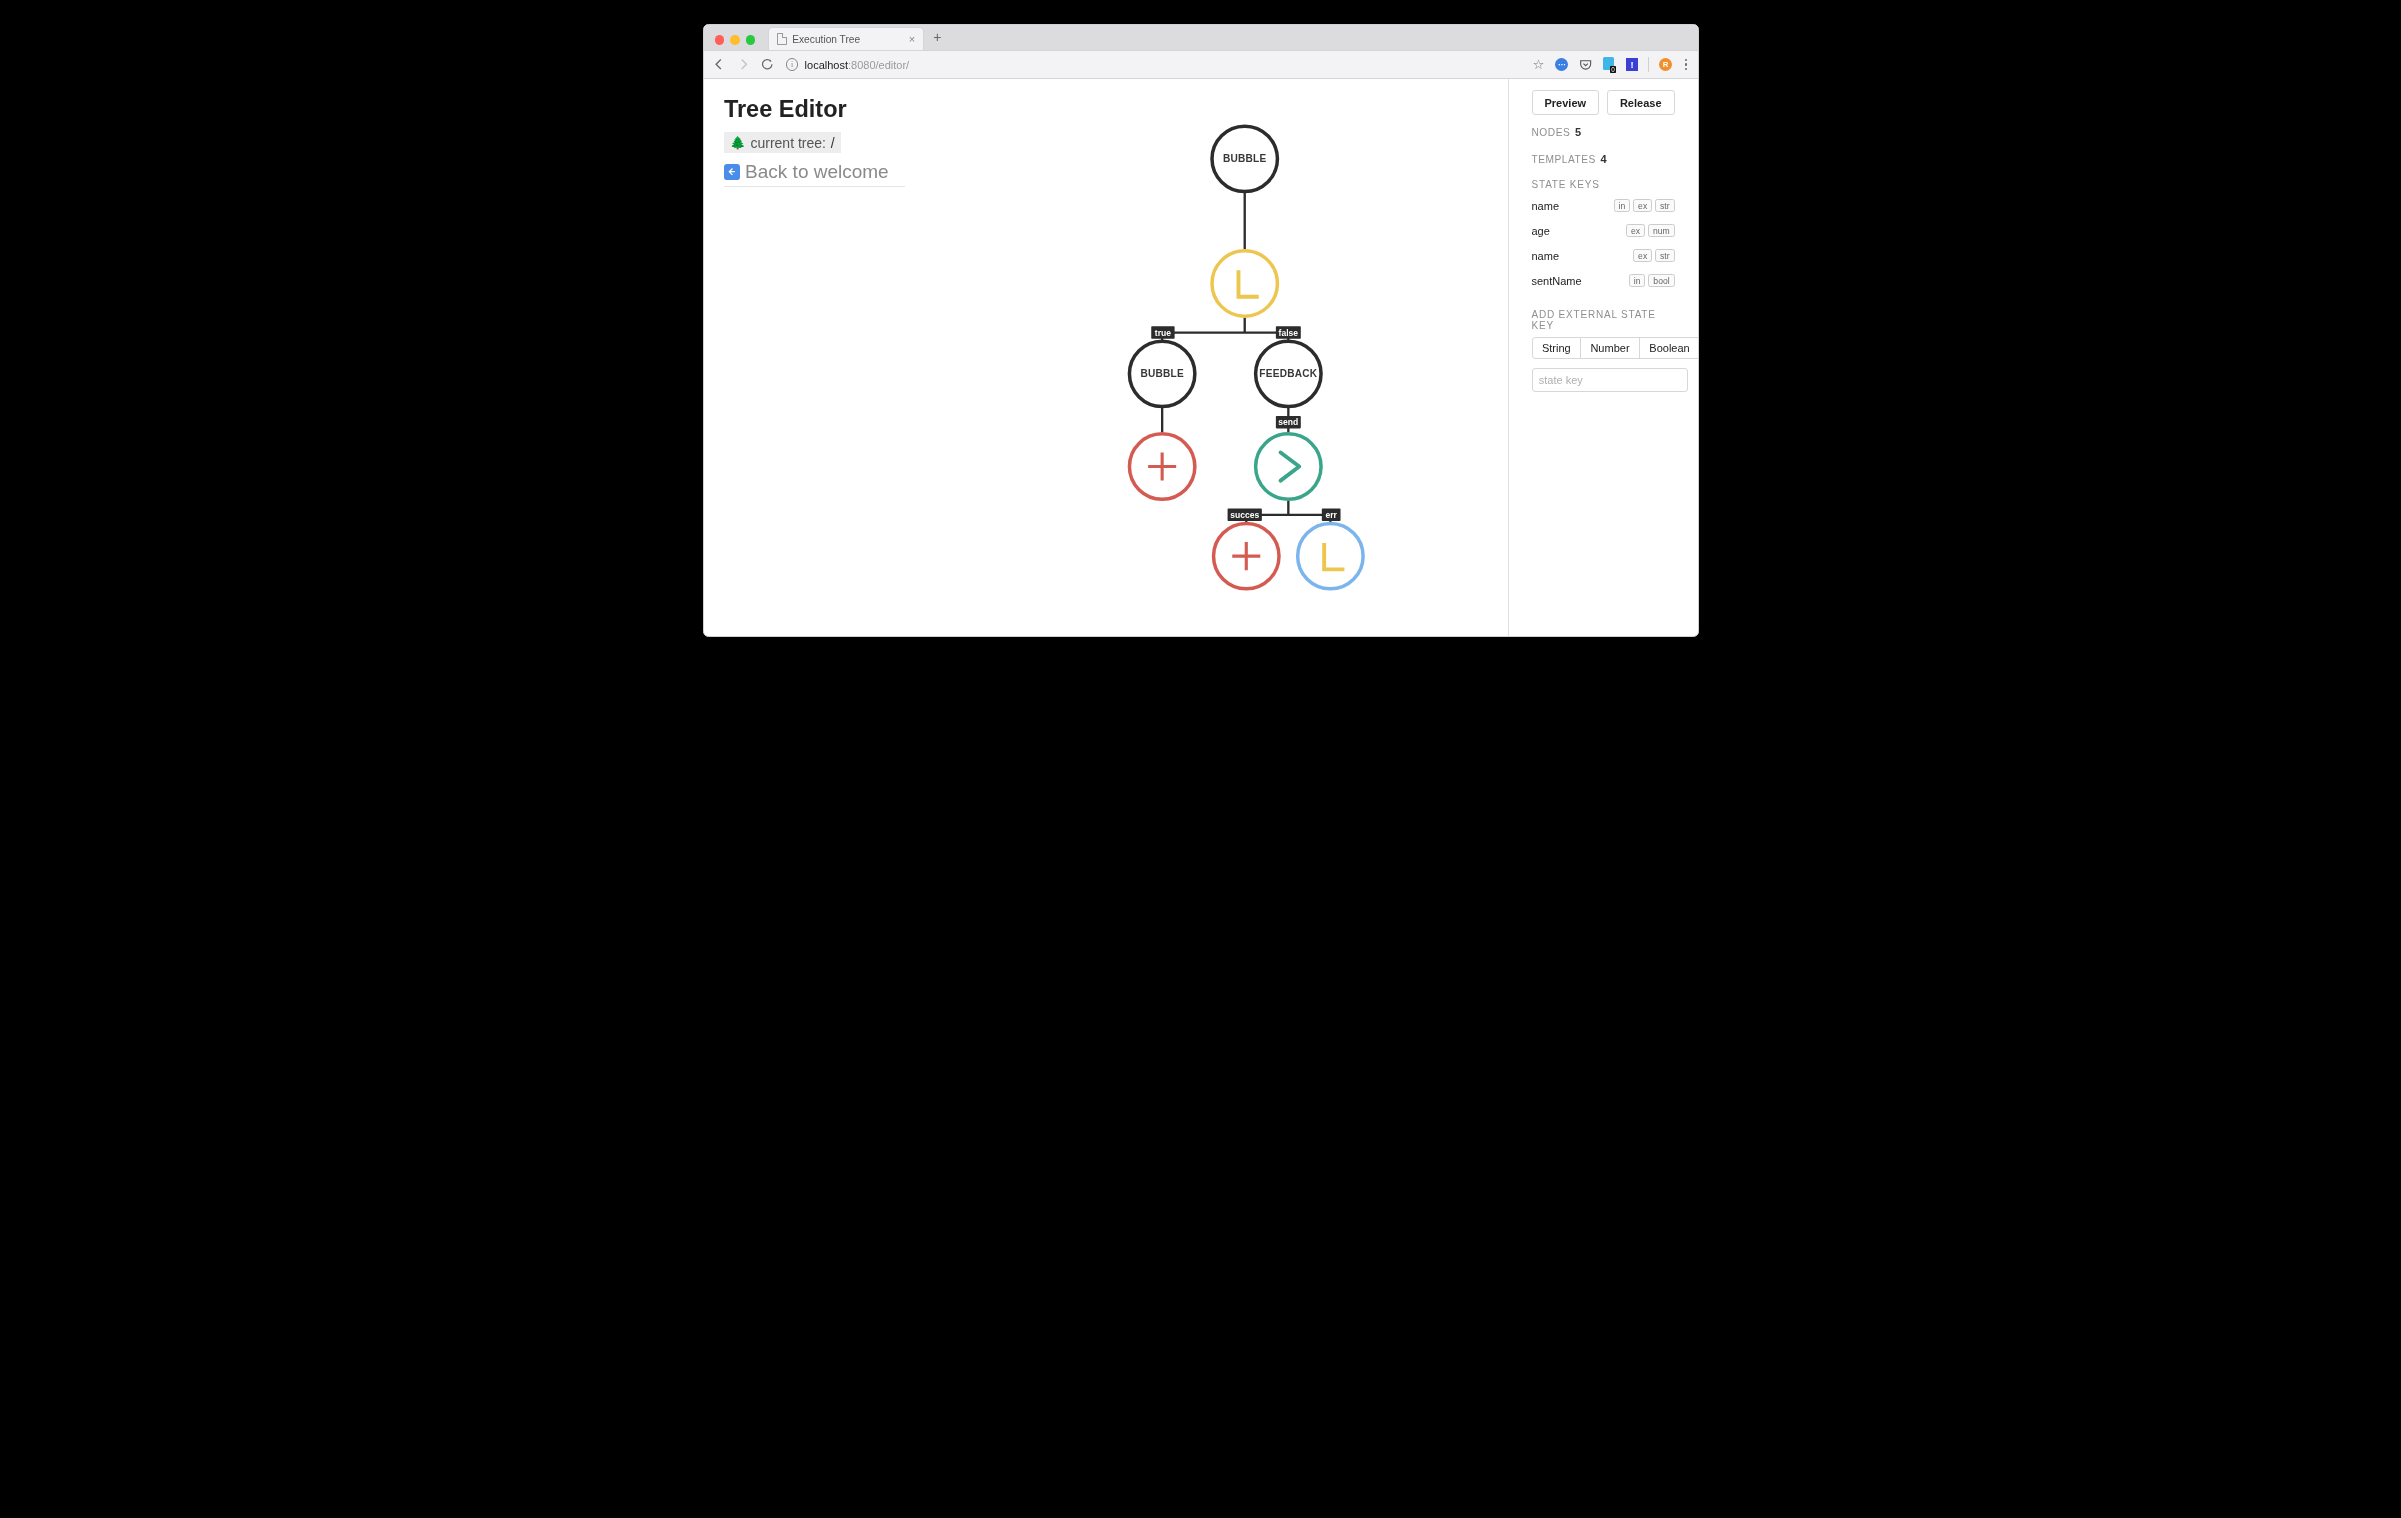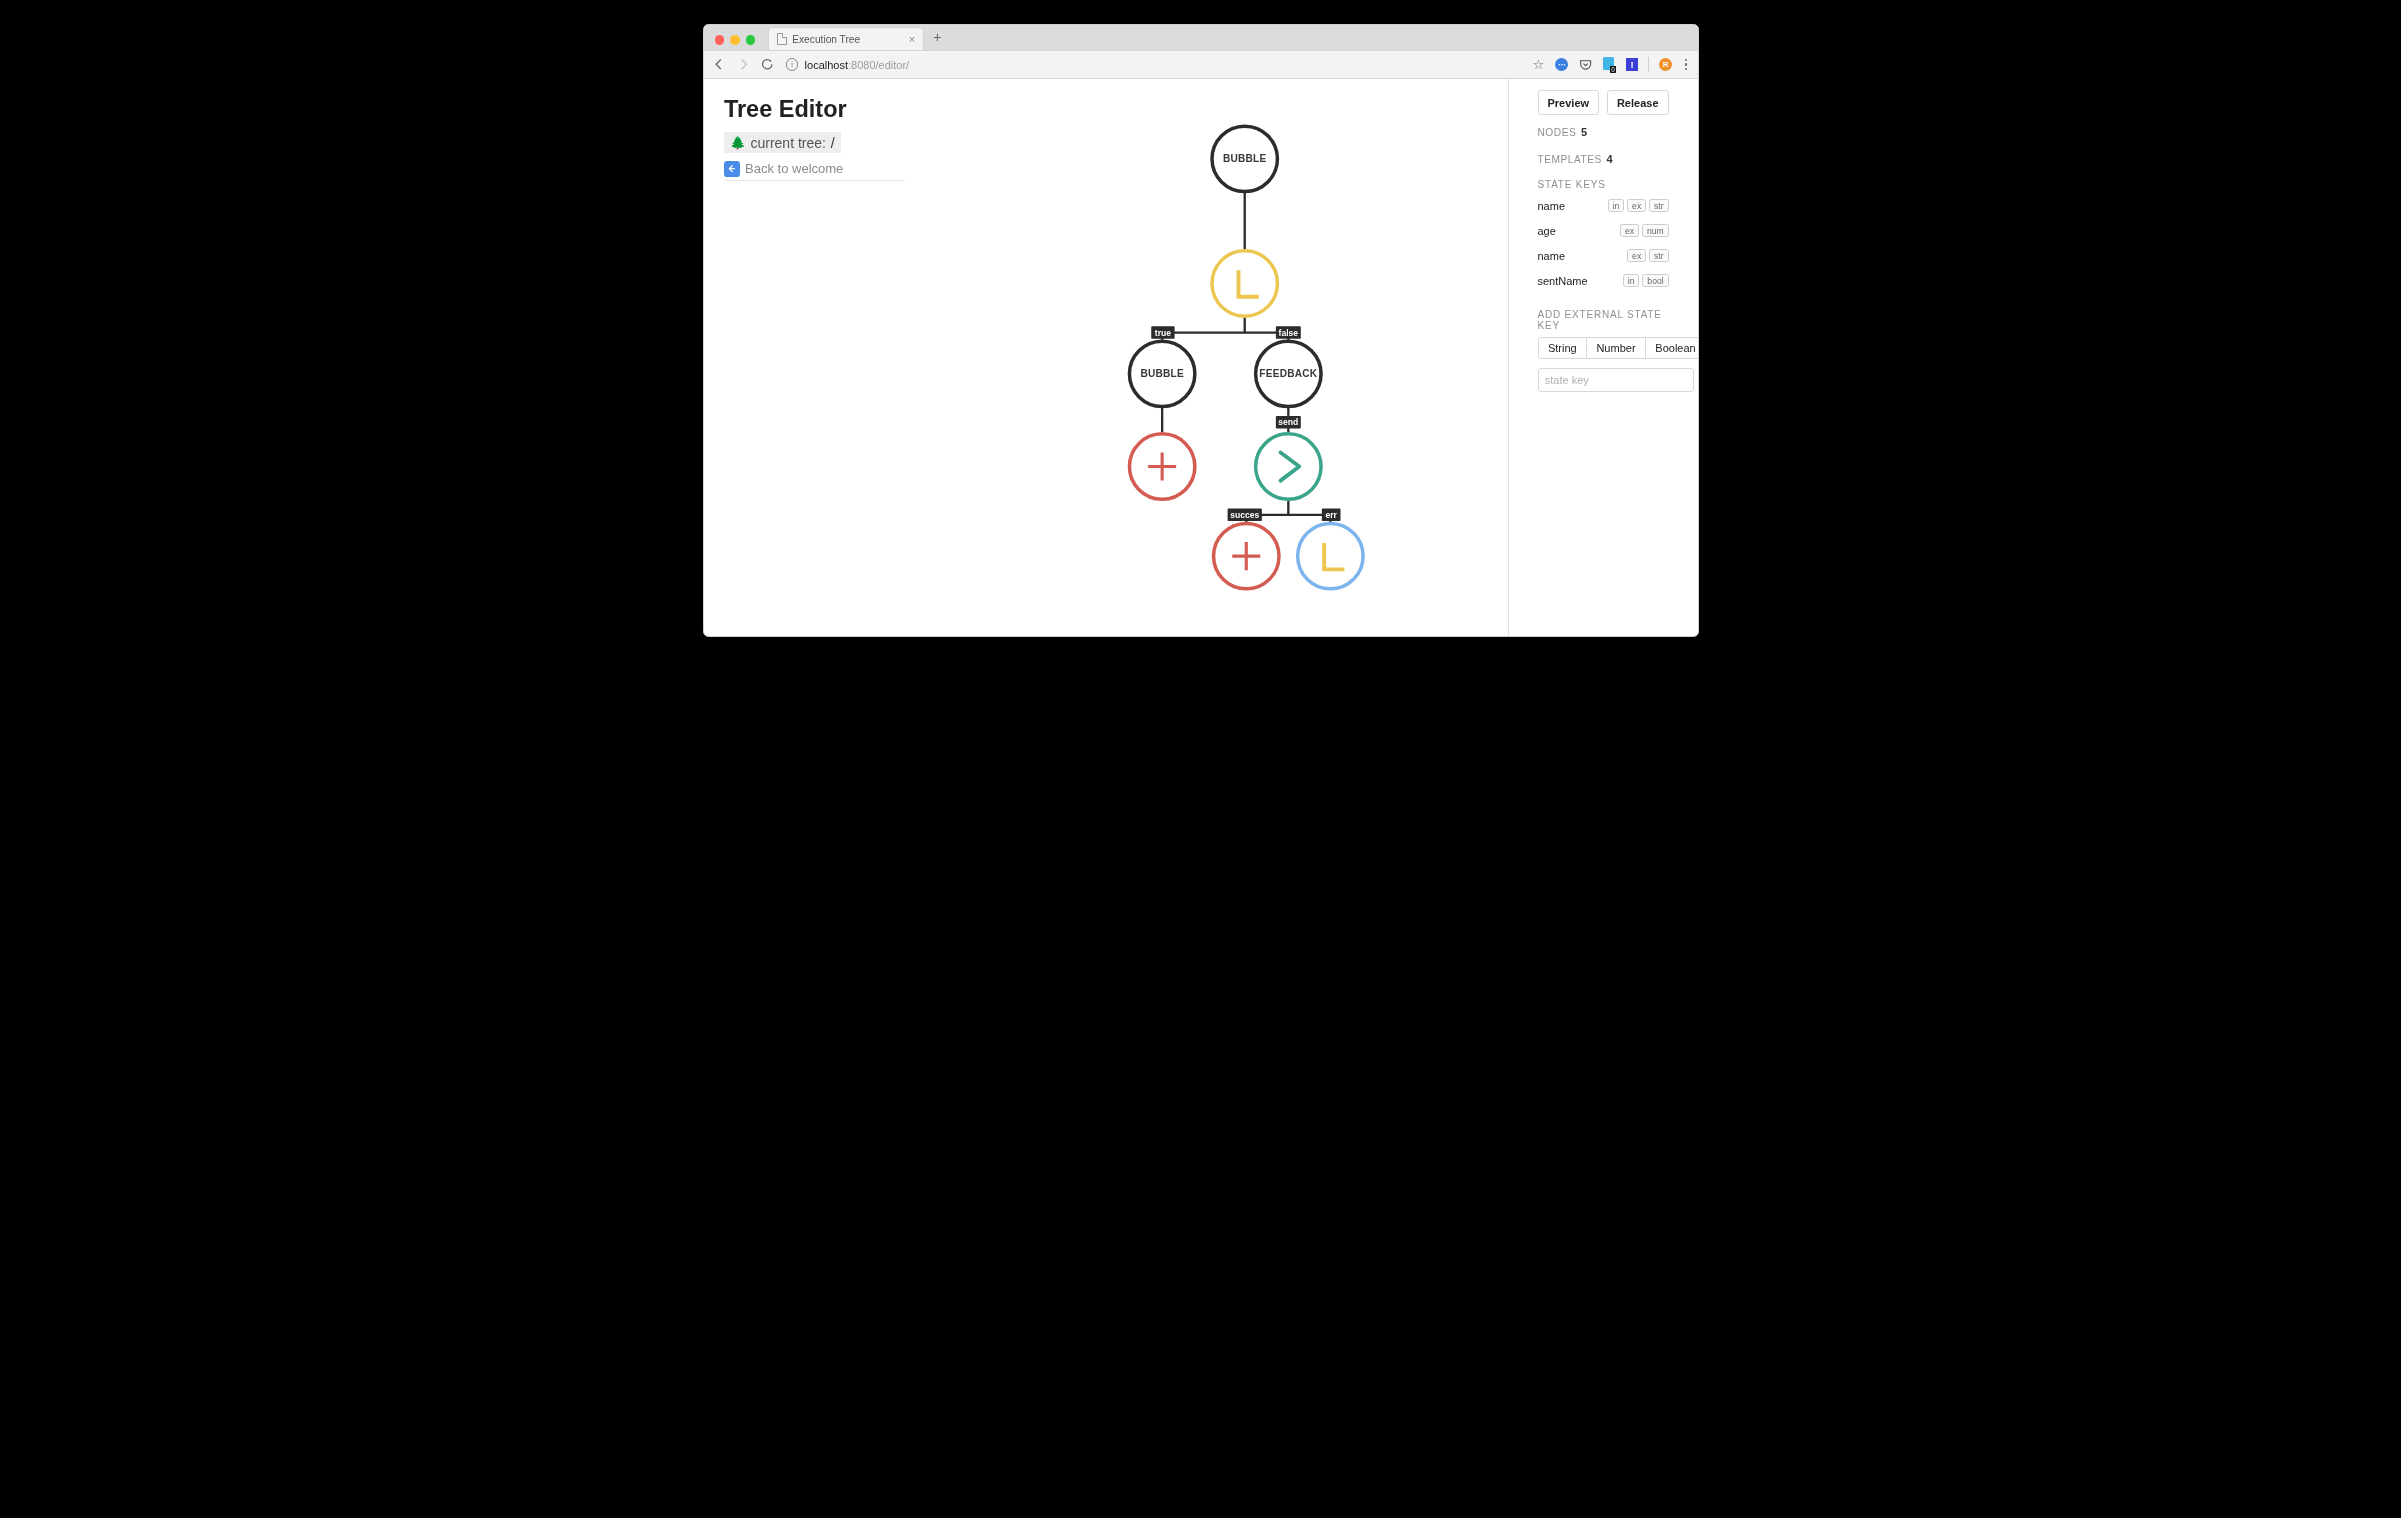--- a/index.html
+++ b/index.html
@@ -65,35 +65,35 @@
   .pocket svg{width:13.3px;height:13.3px;}
   .ext .dots{width:3.1px;display:flex;flex-direction:column;gap:2.4px;margin-left:3.1px;}
   .ext .dots span{width:2.4px;height:2.4px;border-radius:50%;background:#6a6a6a;}
 
   
   .content{flex:1;display:flex;overflow:hidden;}
   .left{width:212px;padding:17px 11px 0 20.4px;}
   .left h1{margin:0 0 9.4px 0;font-size:23.5px;font-weight:800;}
   .curr{display:inline-flex;align-items:center;gap:4.7px;background:#ededed;padding:2.4px 6.3px;font-size:14px;color:#555;}
   .curr .treeic{font-size:12.5px;}
-  .back{margin-top:7.8px;display:flex;align-items:center;gap:5.5px;color:#8a8a8a;font-size:13px;border-bottom:0.8px solid #e6e6e6;padding-bottom:3.1px;cursor:pointer;}
+  .back{margin-top:7.8px;display:flex;align-items:center;gap:5.5px;color:#8a8a8a;font-size:19px;border-bottom:0.8px solid #e6e6e6;padding-bottom:3.1px;cursor:pointer;}
   .back .arrbx{width:15.7px;height:15.7px;background:#4a8de8;border-radius:3.1px;display:flex;align-items:center;justify-content:center;color:#fff;font-size:10.2px;}
 
   .canvas{flex:1;position:relative;}
   .svg-canvas{position:absolute;inset:0;width:100%;height:100%;}
   .nodecircle{fill:none;stroke-width:4.5;}
   .nodelbl{font-family:inherit;font-size:13px;font-weight:700;fill:#383838;text-anchor:middle;dominant-baseline:middle;letter-spacing:0.3px;}
   .edge{stroke:var(--dark);stroke-width:3;fill:none;}
   .elabel-bg{fill:var(--dark);}
   .elabel{font-family:inherit;font-size:11px;font-weight:700;fill:#fff;text-anchor:middle;dominant-baseline:middle;}
   .plus{stroke-width:4;fill:none;}
   .Lshape{stroke-width:5;fill:none;}
   .chev{stroke-width:5;fill:none;stroke-linecap:round;stroke-linejoin:round;}
 
-  .sidebar{width:190px;border-left:0.8px solid var(--sidebar-border);padding:11px 29px;font-size:11px;}
+  .sidebar{width:190px;border-left:0.8px solid var(--sidebar-border);padding:11px 23px;font-size:11px;}
   .btnrow{display:flex;gap:7.8px;}
   .btn{flex:1;border:0.8px solid var(--btn-border);background:#fff;border-radius:3.1px;
     height:25px;display:flex;align-items:center;justify-content:center;font-weight:800;cursor:pointer;}
   .stat{margin-top:11px;color:#8f8f8f;font-size:10.2px;letter-spacing:0.5px;text-transform:uppercase;}
   .stat b{color:#333;font-size:11px;margin-left:4.7px;letter-spacing:0;}
   .section-h{margin-top:14px;color:#8f8f8f;font-size:10px;letter-spacing:0.8px;text-transform:uppercase;}
   .keys{margin-top:3.1px;}
   .krow{display:flex;align-items:center;justify-content:space-between;height:25px;border-bottom:0;}
   .krow .kname{font-weight:400;}
   .tags{display:flex;gap:3.1px;}

